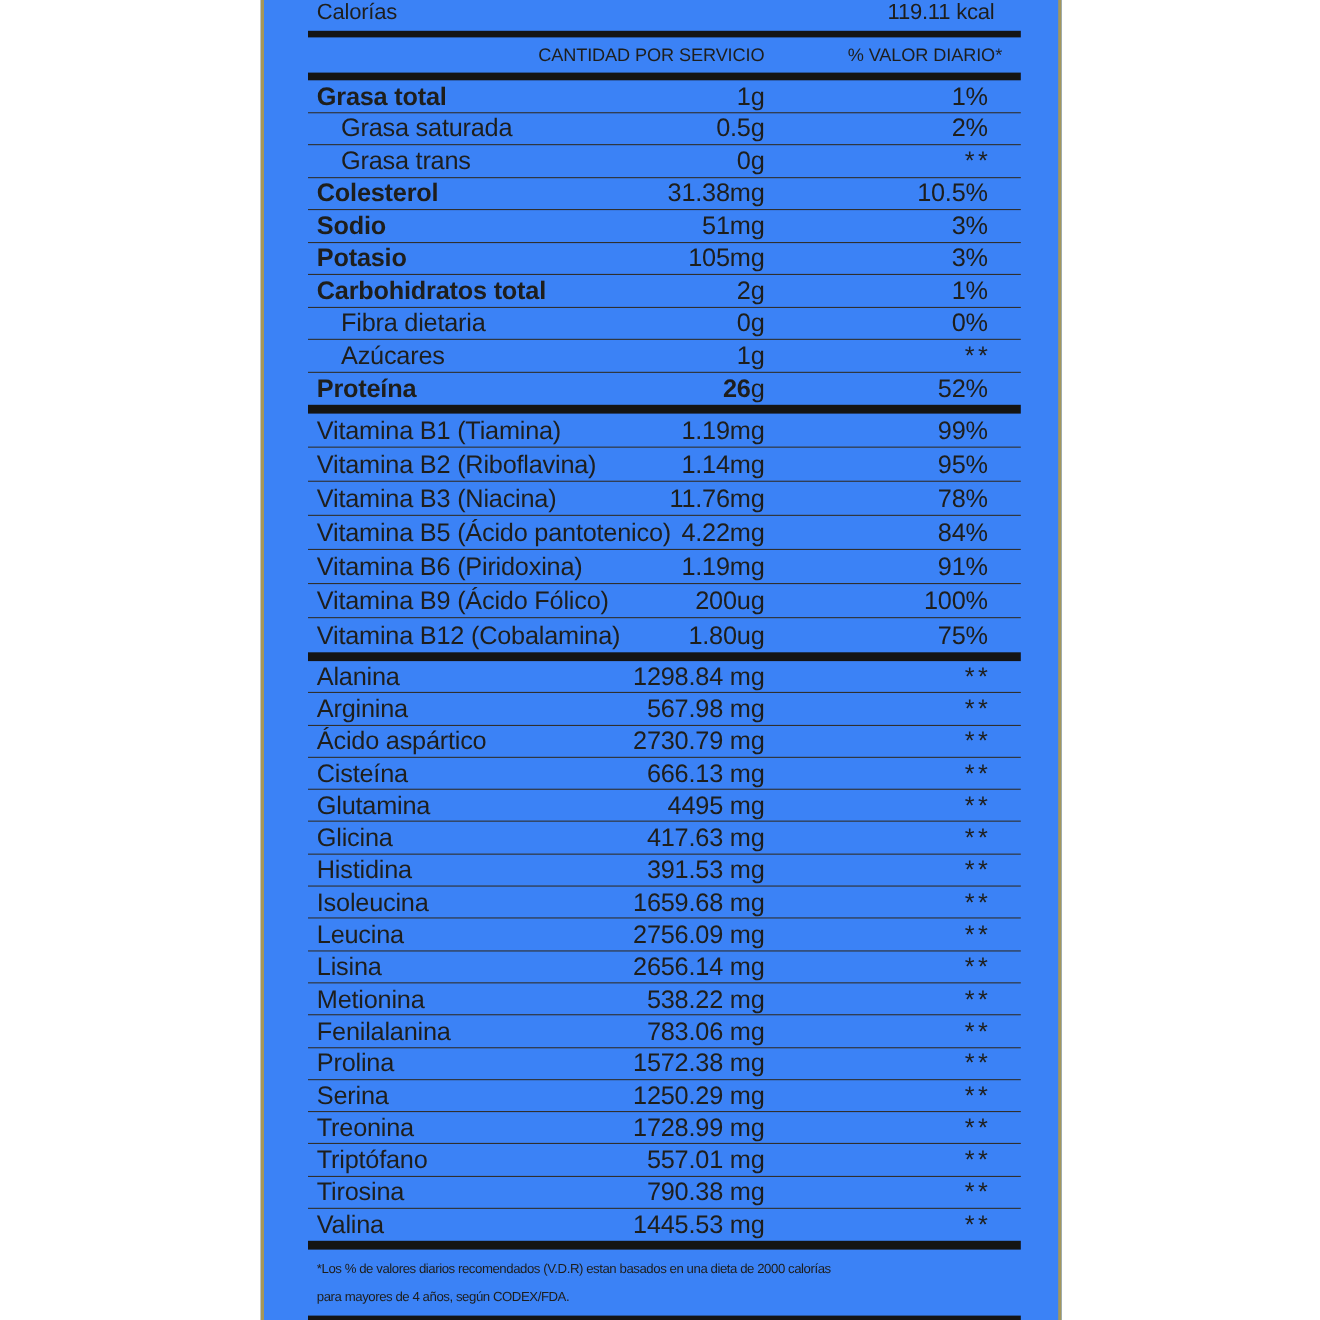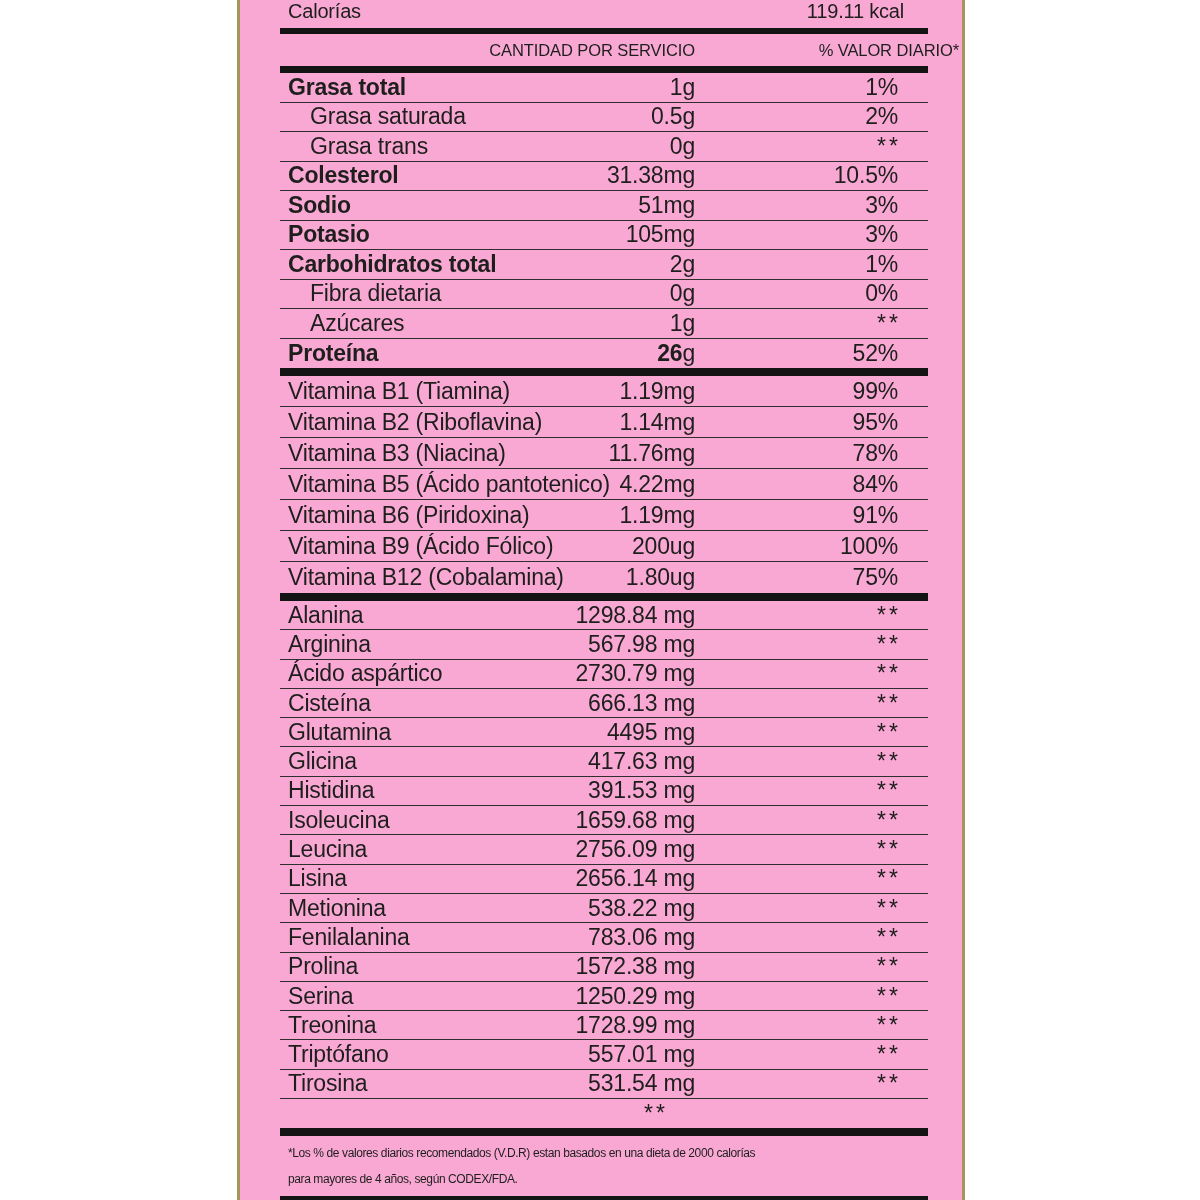--- a/index.html
+++ b/index.html
@@ -9,42 +9,42 @@
     --text:#1e1e1c;
   }
   *{box-sizing:border-box;margin:0;padding:0}
   html,body{width:1200px;height:1200px;background:#ffffff;overflow:hidden}
   body{font-family:"Liberation Sans", sans-serif;color:var(--text);-webkit-font-smoothing:antialiased}
 
   .label{
     position:absolute;left:237px;top:0;width:728px;height:1200px;
     border-left:3px solid var(--border-gold);
     border-right:3px solid var(--border-gold);
-    background:#f9a8d4;
+    background:#3b82f6;
     padding:0 34px 0 40px;
   }
 
   
   .cal-row{
     display:flex;justify-content:space-between;align-items:flex-start;
     height:28px;font-size:20px;letter-spacing:-0.2px;
     padding-left:8px;padding-right:24px;
   }
 
   .bar{background:var(--line-thick);width:100%}
   .bar-6{height:6px}
   .bar-7{height:7px}
   .bar-8{height:8px}
   .bar-5{height:5px}
 
   
   .col-head{
     display:grid;grid-template-columns:415px 233px;
     height:32px;align-items:center;
-    font-size:16.5px;letter-spacing:-0.1px;gap:48px;
+    font-size:16.5px;letter-spacing:-0.1px;
   }
   .col-head .h-amt{text-align:right}
   .col-head .h-dv{text-align:right;padding-right:17px}
 
   
   .section{width:100%}
   .row{
     display:grid;grid-template-columns:415px 233px;
     align-items:center;
     border-bottom:1.5px solid var(--line-thin);
@@ -332,25 +332,29 @@
       <div class="row">
         <div class="cell-main">
           <span class="nm">Triptófano</span>
           <span class="amt">557.01 mg</span>
         </div>
         <div class="cell-dv stars">**</div>
       </div>
       <div class="row">
         <div class="cell-main">
           <span class="nm">Tirosina</span>
-          <span class="amt">531.54 mg</span>
-        </div>
-        <div class="cell-dv stars">**</div>
-      </div>
-      <div class="row">
+          <span class="amt">790.38 mg</span>
+        </div>
+        <div class="cell-dv stars">**</div>
+      </div>
+      <div class="row">
+        <div class="cell-main">
+          <span class="nm">Valina</span>
+          <span class="amt">1445.53 mg</span>
+        </div>
         <div class="cell-dv stars">**</div>
       </div>
     </div>
 
   <div class="bar bar-8"></div>
 
   <div class="footnote">
     <div class="fline">*Los % de valores diarios recomendados (V.D.R) estan basados en una dieta de 2000 calorías</div>
     <div class="fline">para mayores de 4 años, según CODEX/FDA.</div>
   </div>

